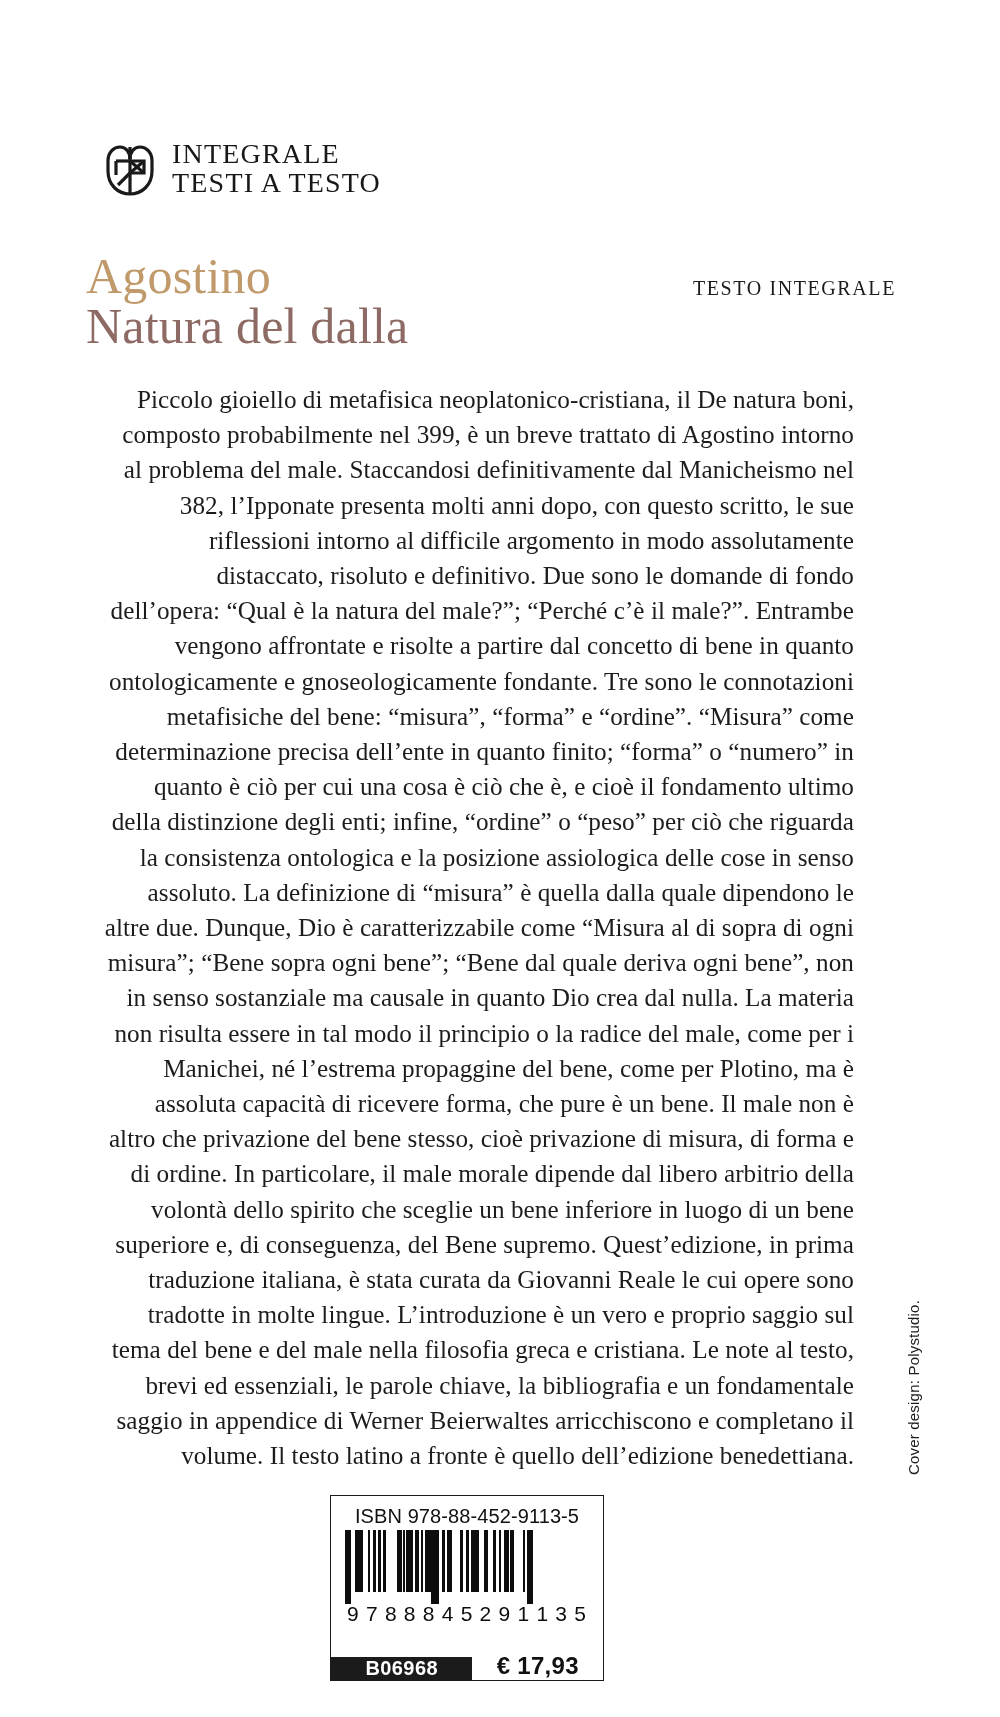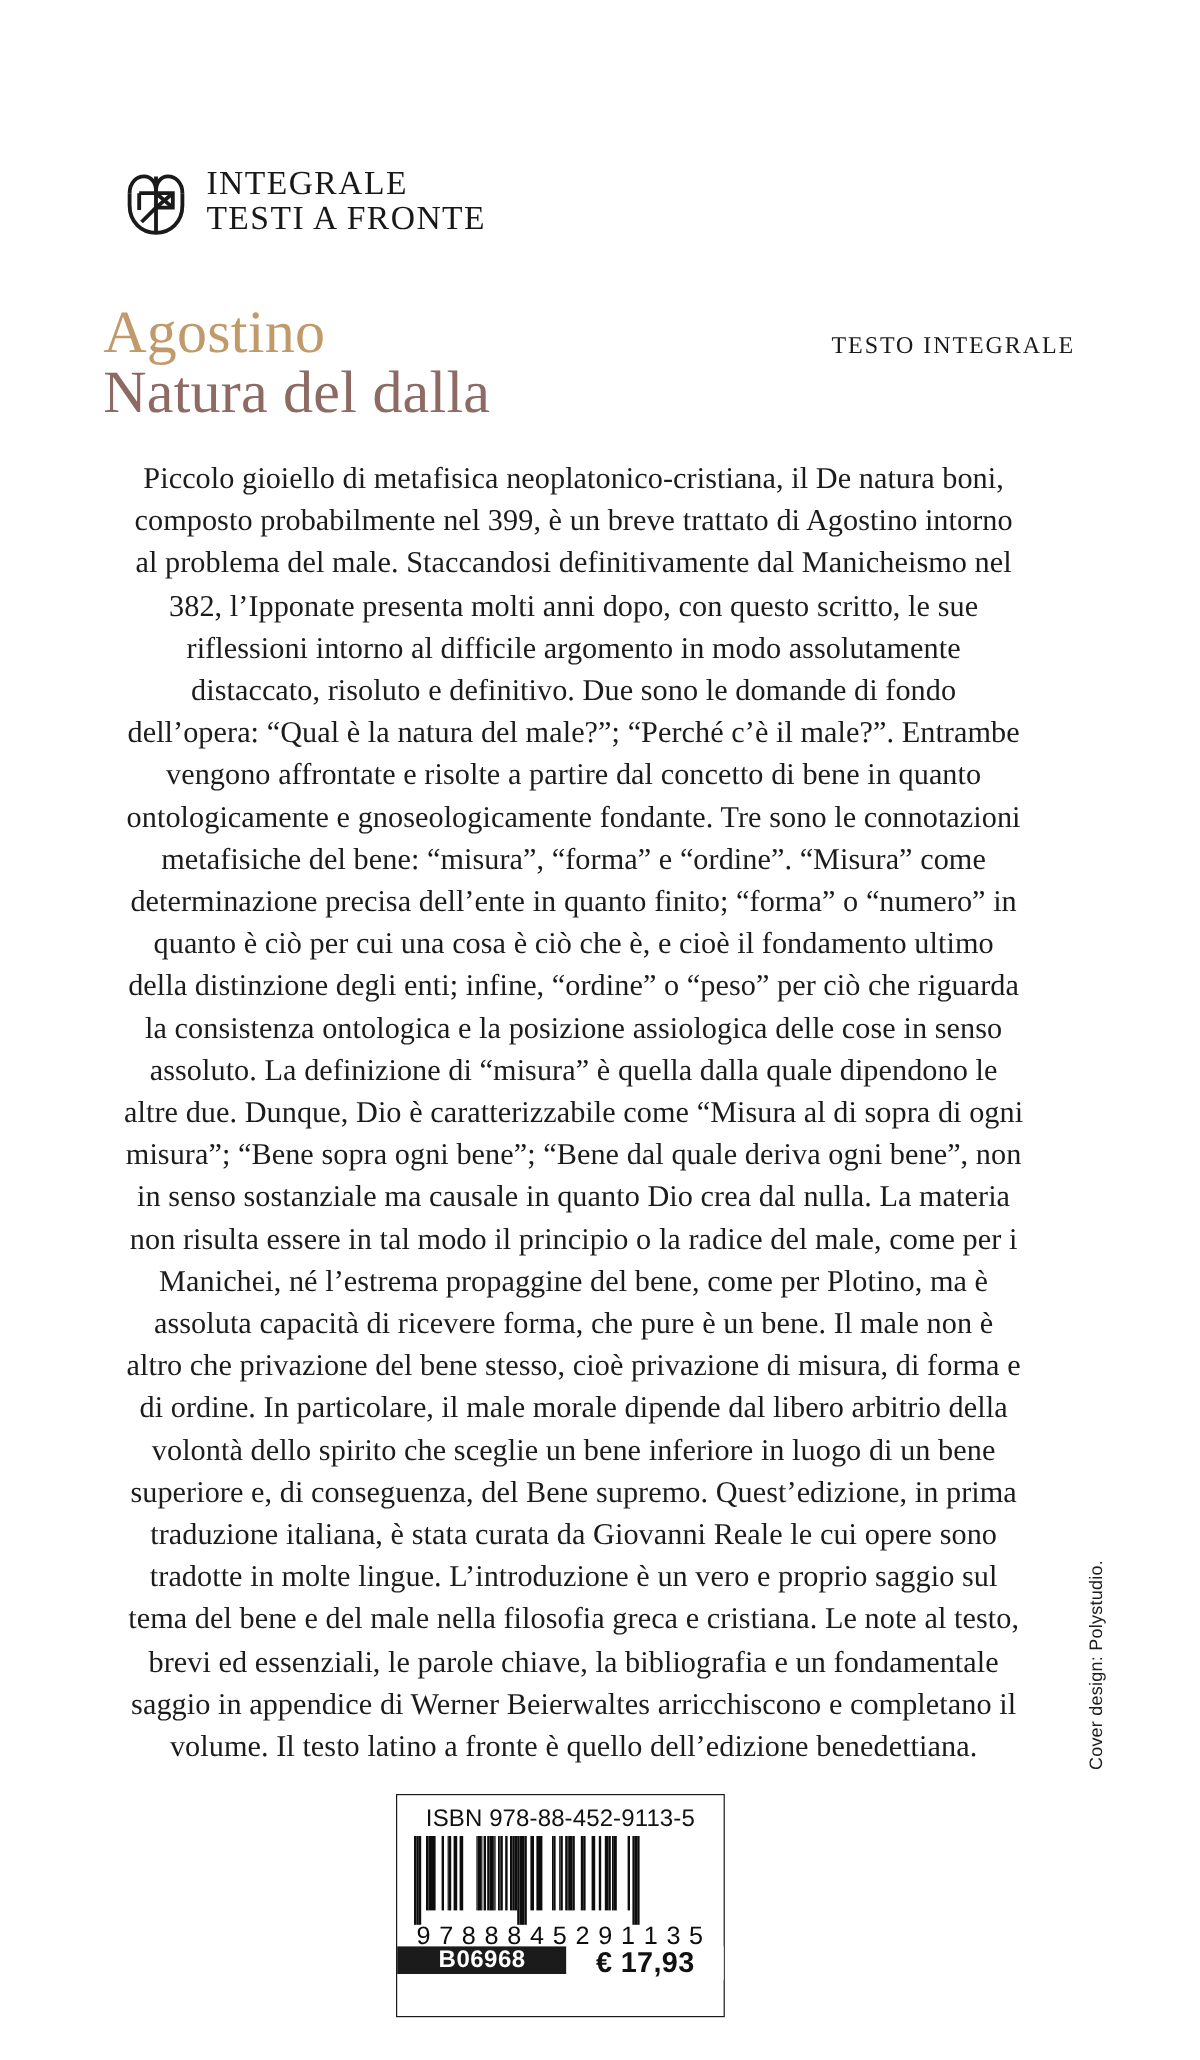--- a/index.html
+++ b/index.html
@@ -88,21 +88,21 @@
   
   .blurb {
     position: absolute;
     left: 102px;
     top: 382px;
     width: 752px;
     font-family: "Liberation Serif", serif;
     font-size: 25.2px;
     line-height: 35.2px;
     color: #1c1c1e;
-    text-align: center;
+    text-align: right;
     letter-spacing: 0.05px;
   }
   .blurb p {
     margin: 0;
   }
 
   
   .barcode-panel {
     position: absolute;
     left: 330px;
@@ -141,21 +141,21 @@
     justify-content: space-between;
     font-family: "Liberation Sans", sans-serif;
     font-size: 21px;
     color: #0d0d0d;
     padding: 0 2px;
     margin-top: -2px;
     letter-spacing: 1px;
   }
   .footer-row {
     display: flex;
-    align-items: flex-start;
+    align-items: flex-end;
     height: 58px;
     border-top: 0;
   }
   .code-box {
     background: #1b1b1b;
     color: #ffffff;
     flex: 0 0 52%;
     display: flex;
     align-items: center;
     justify-content: center;
@@ -213,21 +213,21 @@
           <path d="M26 20 L40 32"></path>
           <path d="M26 32 L40 20"></path>
           <path d="M12 20 L26 20"></path>
           <path d="M12 20 L12 34"></path>
           <path d="M26 32 L14 44"></path>
         </g>
       </svg>
     </span>
     <span class="publisher-words">
       <span>INTEGRALE</span>
-      <span>TESTI A FRONTE</span>
+      <span>TESTI A TESTO</span>
     </span>
   </div>
 
   <div class="title-block">
     <div class="author-name">Agostino</div>
     <div class="book-title">Natura del dalla</div>
   </div>
 
   <div class="edition-flag">TESTO INTEGRALE</div>
 

